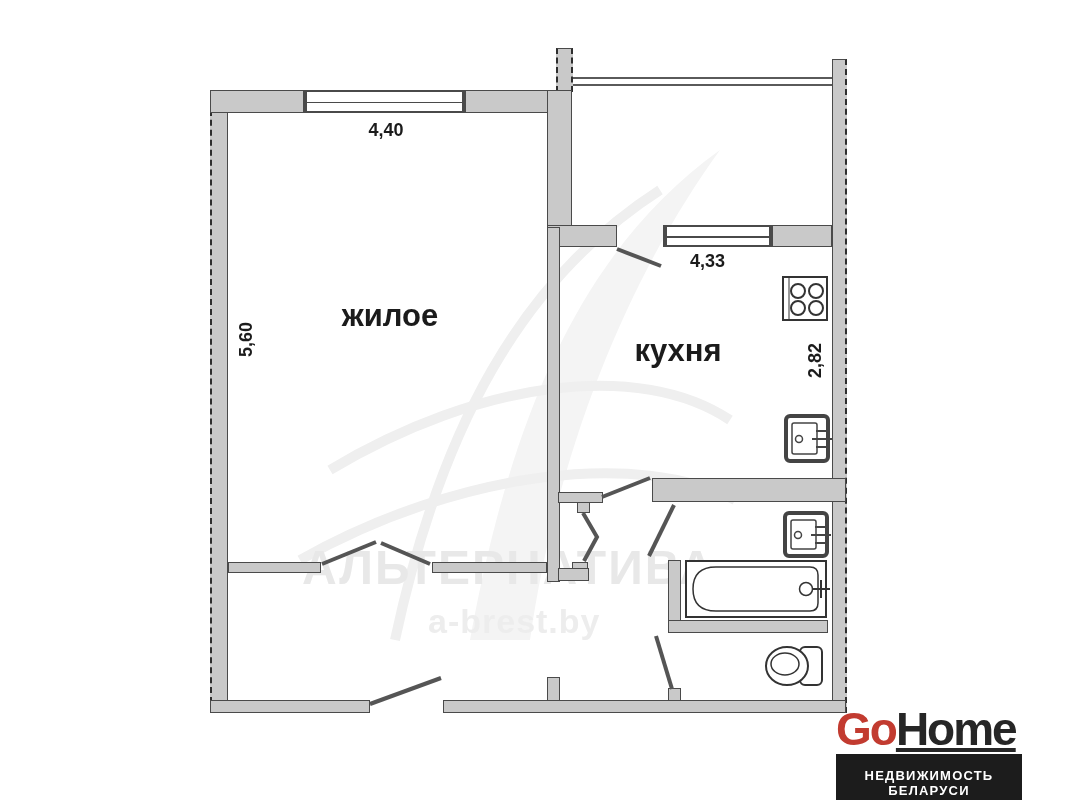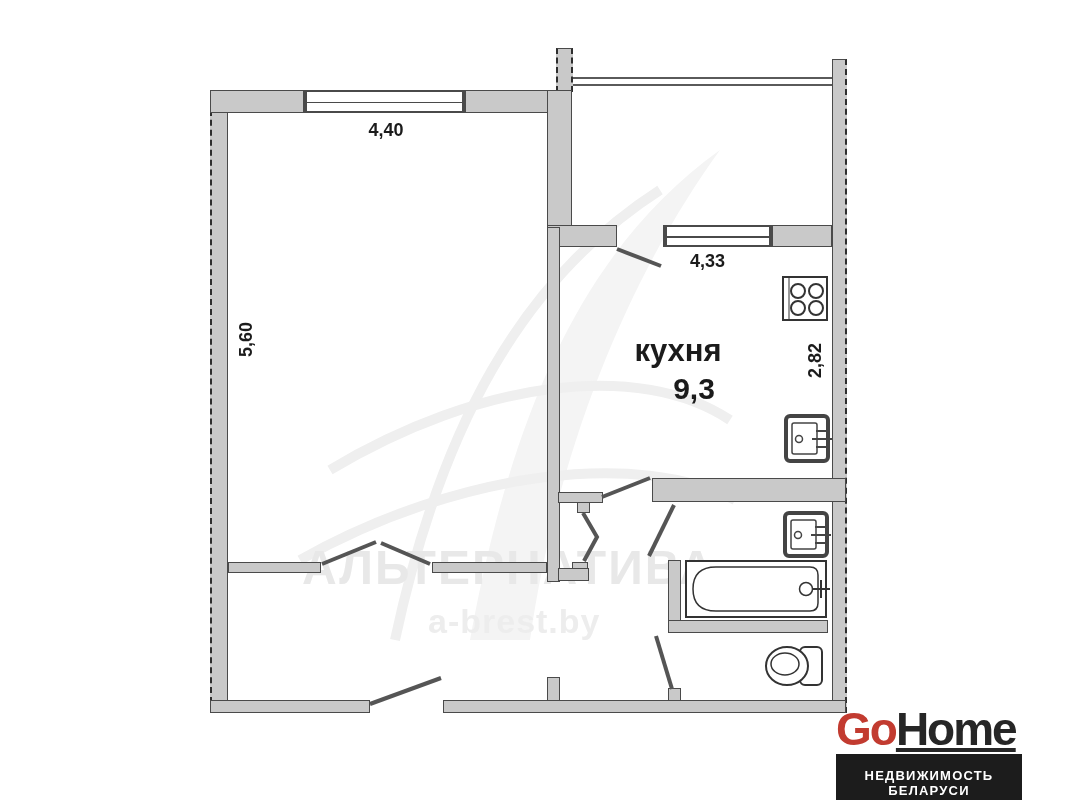--- a/index.html
+++ b/index.html
@@ -126,22 +126,22 @@
       <line x1="821" y1="580" x2="821" y2="598" stroke-width="2"></line>
     </g>
 
     <g fill="#ffffff" stroke="#333333" stroke-width="2">
       <rect x="800" y="647" width="22" height="38" rx="5"></rect>
       <ellipse cx="787" cy="666" rx="21" ry="19"></ellipse>
       <ellipse cx="785" cy="664" rx="14" ry="11" stroke-width="1.5"></ellipse>
     </g>
   </svg>
 
+  <div class="txt room-name" style="left:290px;top:298px;width:200px;">жилое</div>
   <div class="txt room-name" style="left:578px;top:333px;width:200px;">кухня</div>
-  <div class="txt room-area" style="left:594px;top:372px;width:200px;">9,3</div>
 
   <div class="txt dim" style="left:326px;top:120px;width:120px;">4,40</div>
   <div class="txt dim" style="left:650px;top:251px;width:115px;">4,33</div>
   <div class="txt dim rot" style="left:216px;top:329px;width:60px;">5,60</div>
   <div class="txt dim rot" style="left:785px;top:350px;width:60px;">2,82</div>
 
   <div class="wm wm1" style="left:302px;top:540px;width:400px;text-align:center;">АЛЬТЕРНАТИВА</div>
   <div class="wm wm2" style="left:428px;top:602px;">a-brest.by</div>
 
   <div class="logo">

